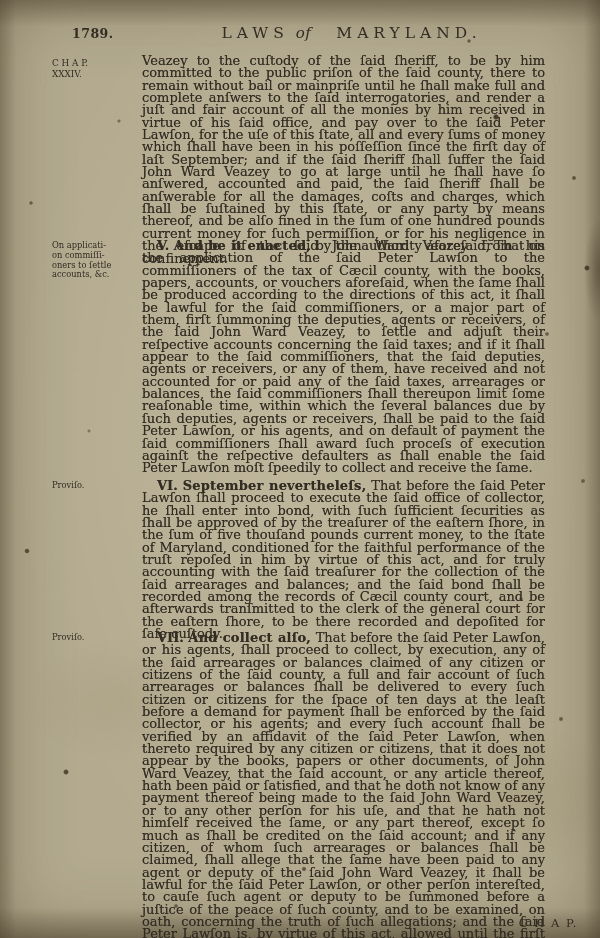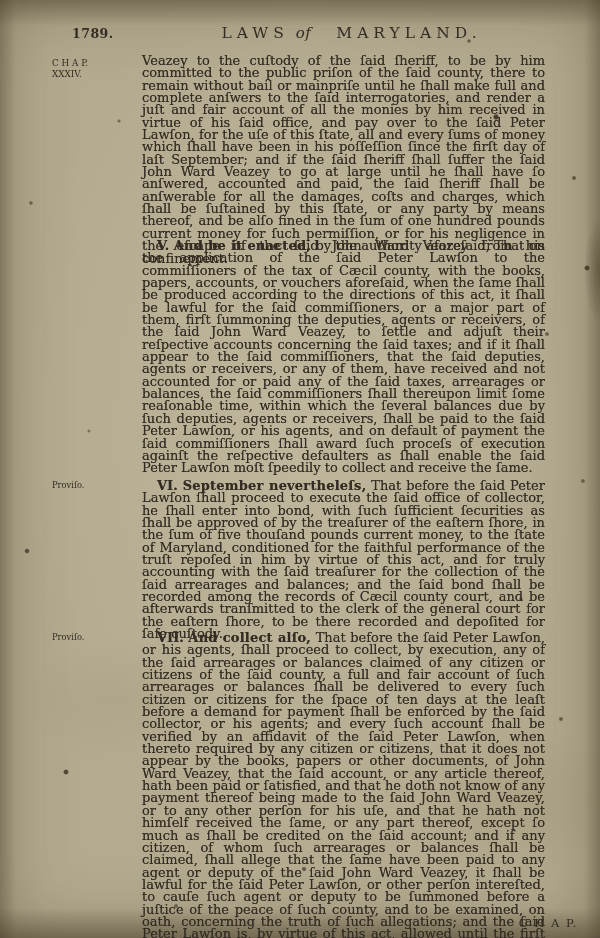--- a/index.html
+++ b/index.html
@@ -89,20 +89,24 @@
   <span class="year">1789.</span>
 
   <div class="title">
     <span class="caps">LAWS</span>
     <span class="of">of</span>
     <span class="caps">MARYLAND.</span>
   </div>
 
   <aside class="margin-note mn0">C H A P.
 XXXIV.</aside>
+  <aside class="margin-note mn1">On applicati-
+on commiſſi-
+oners to ſettle
+accounts, &amp;c.</aside>
   <aside class="margin-note mn2">Proviſo.</aside>
   <aside class="margin-note mn3">Proviſo.</aside>
 
   <p class="para p0">
     <span>Veazey to the cuſtody of the ſaid ſheriff, to be by him committed to the public priſon of the ſaid county, there to remain without bail or mainpriſe until he ſhall make full and complete anſwers to the ſaid interrogatories, and render a juſt and fair account of all the monies by him received in virtue of his ſaid office, and pay over to the ſaid Peter Lawſon, for the uſe of this ſtate, all and every ſums of money which ſhall have been in his poſſeſſion ſince the firſt day of laſt September; and if the ſaid ſheriff ſhall ſuffer the ſaid John Ward Veazey to go at large until he ſhall have ſo anſwered, accounted and paid, the ſaid ſheriff ſhall be anſwerable for all the damages, coſts and charges, which ſhall be ſuſtained by this ſtate, or any party by means thereof, and be alſo fined in the ſum of one hundred pounds current money for ſuch permiſſion, or for his negligence in the eſcape of the ſaid John Ward Veazey from his confinement.</span>
   </p>
 
   <p class="para p1 indent">
     <span class="pnum">V.</span>
     <span class="blackletter">And be it enacted,</span>

